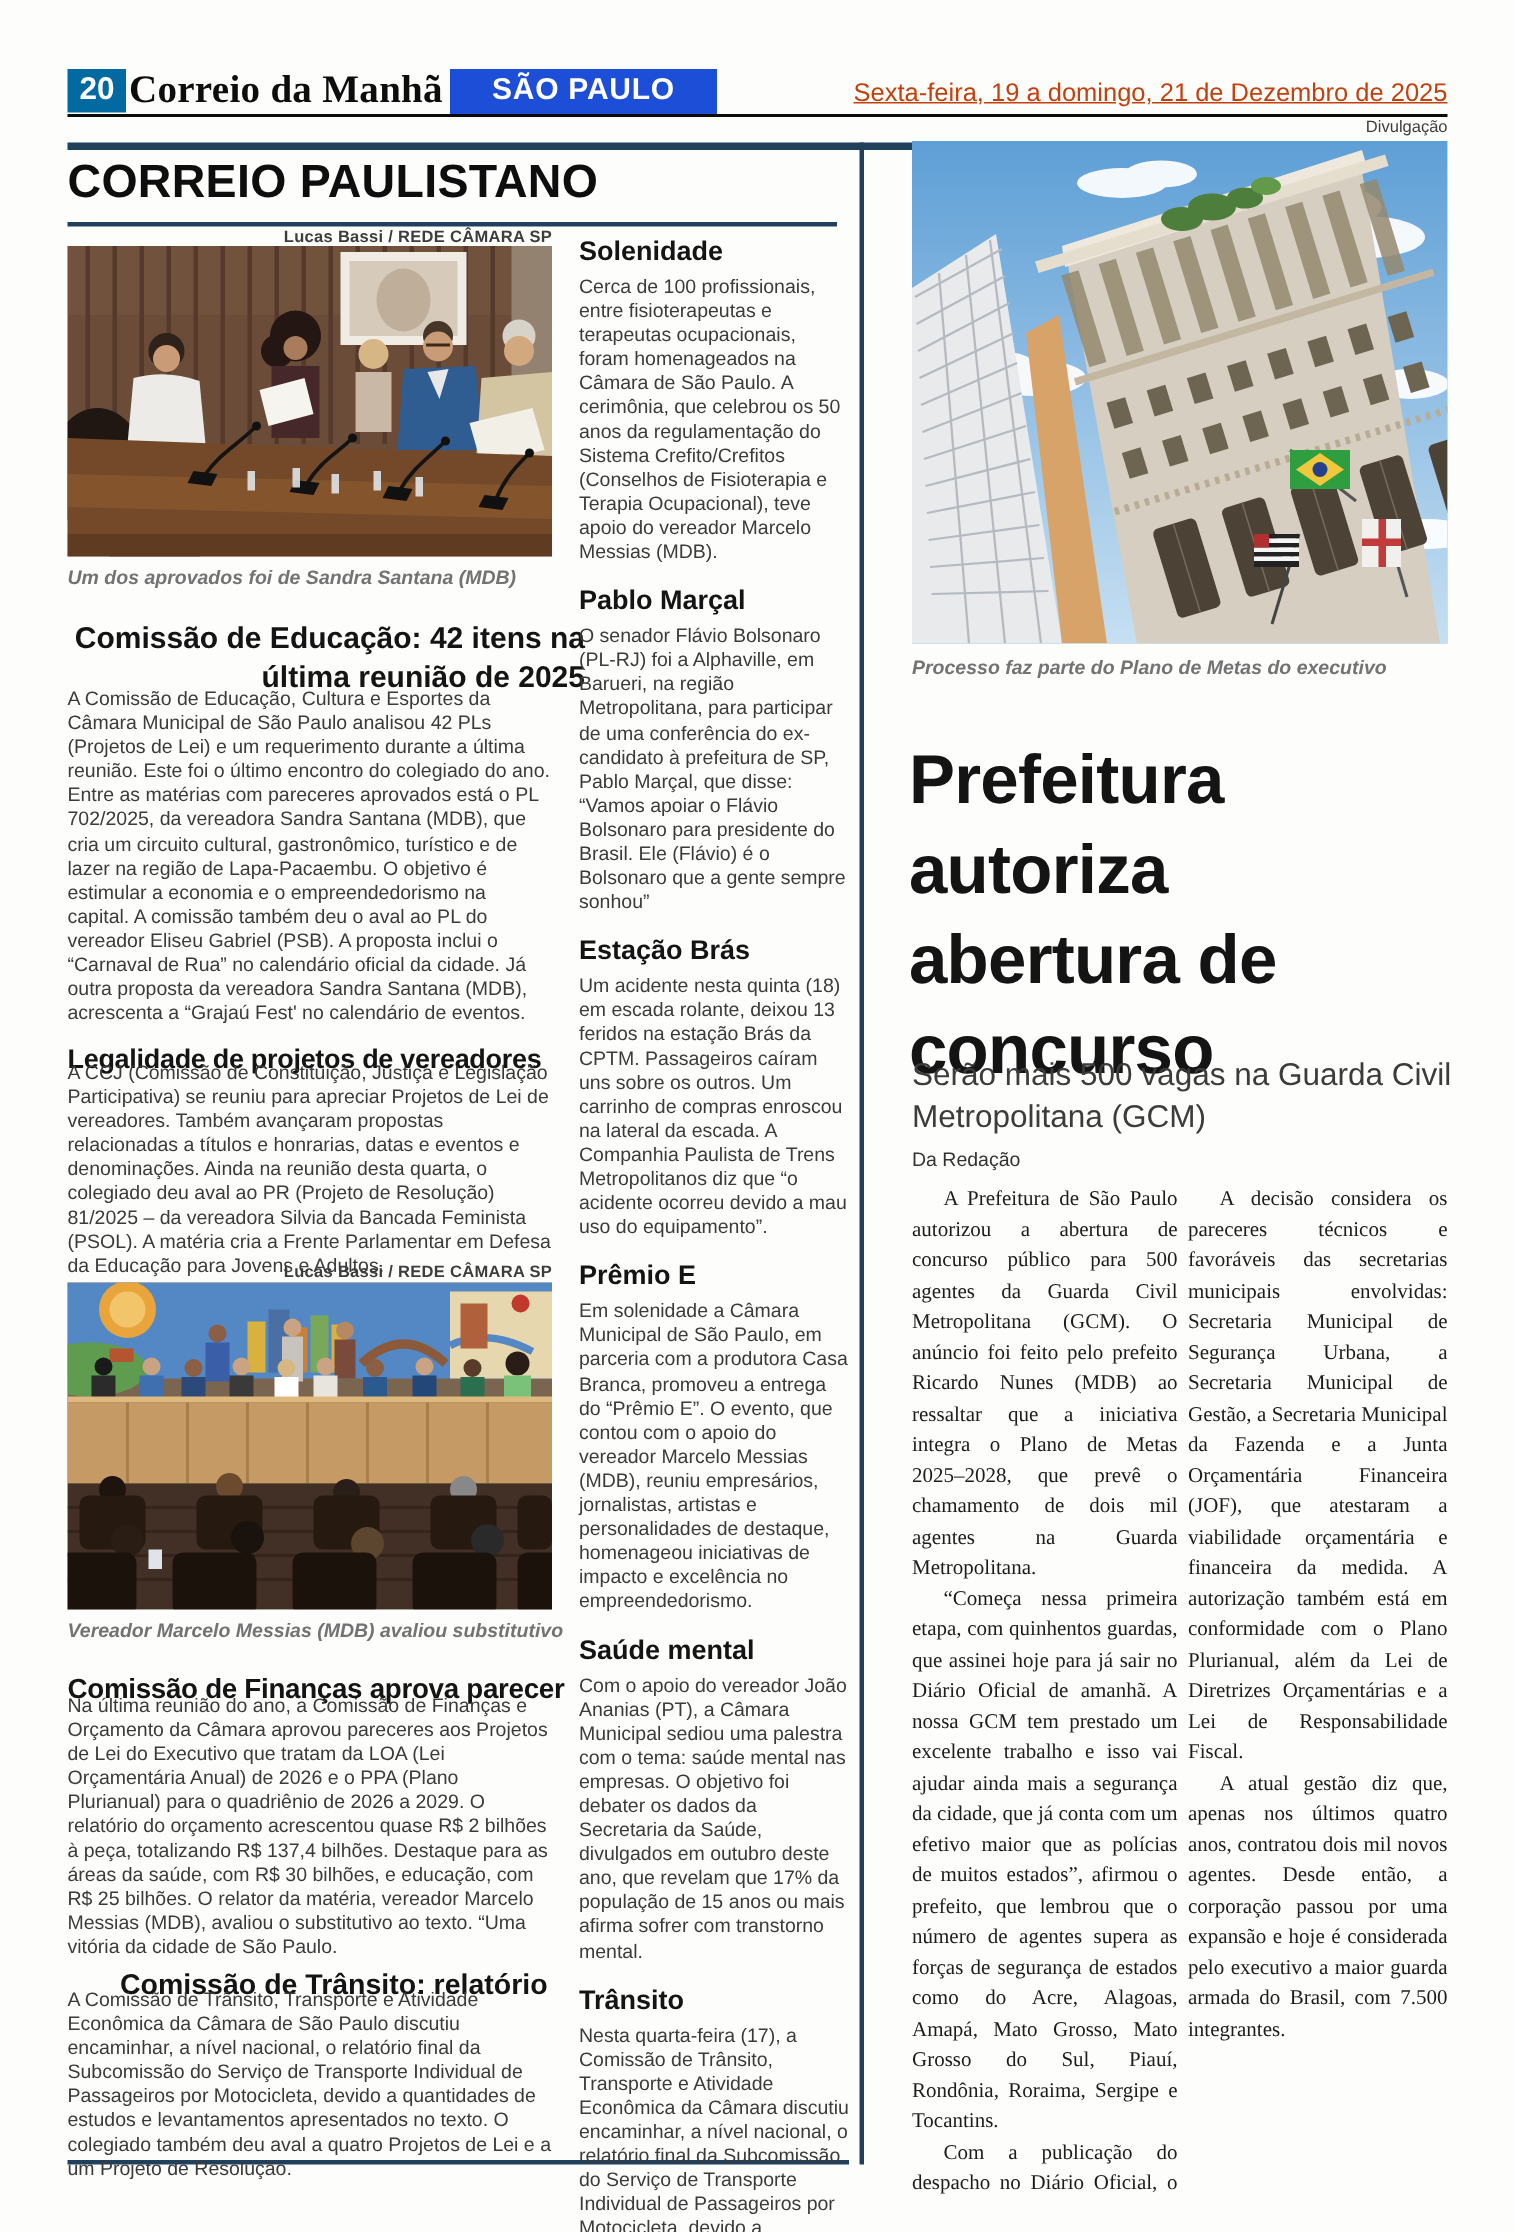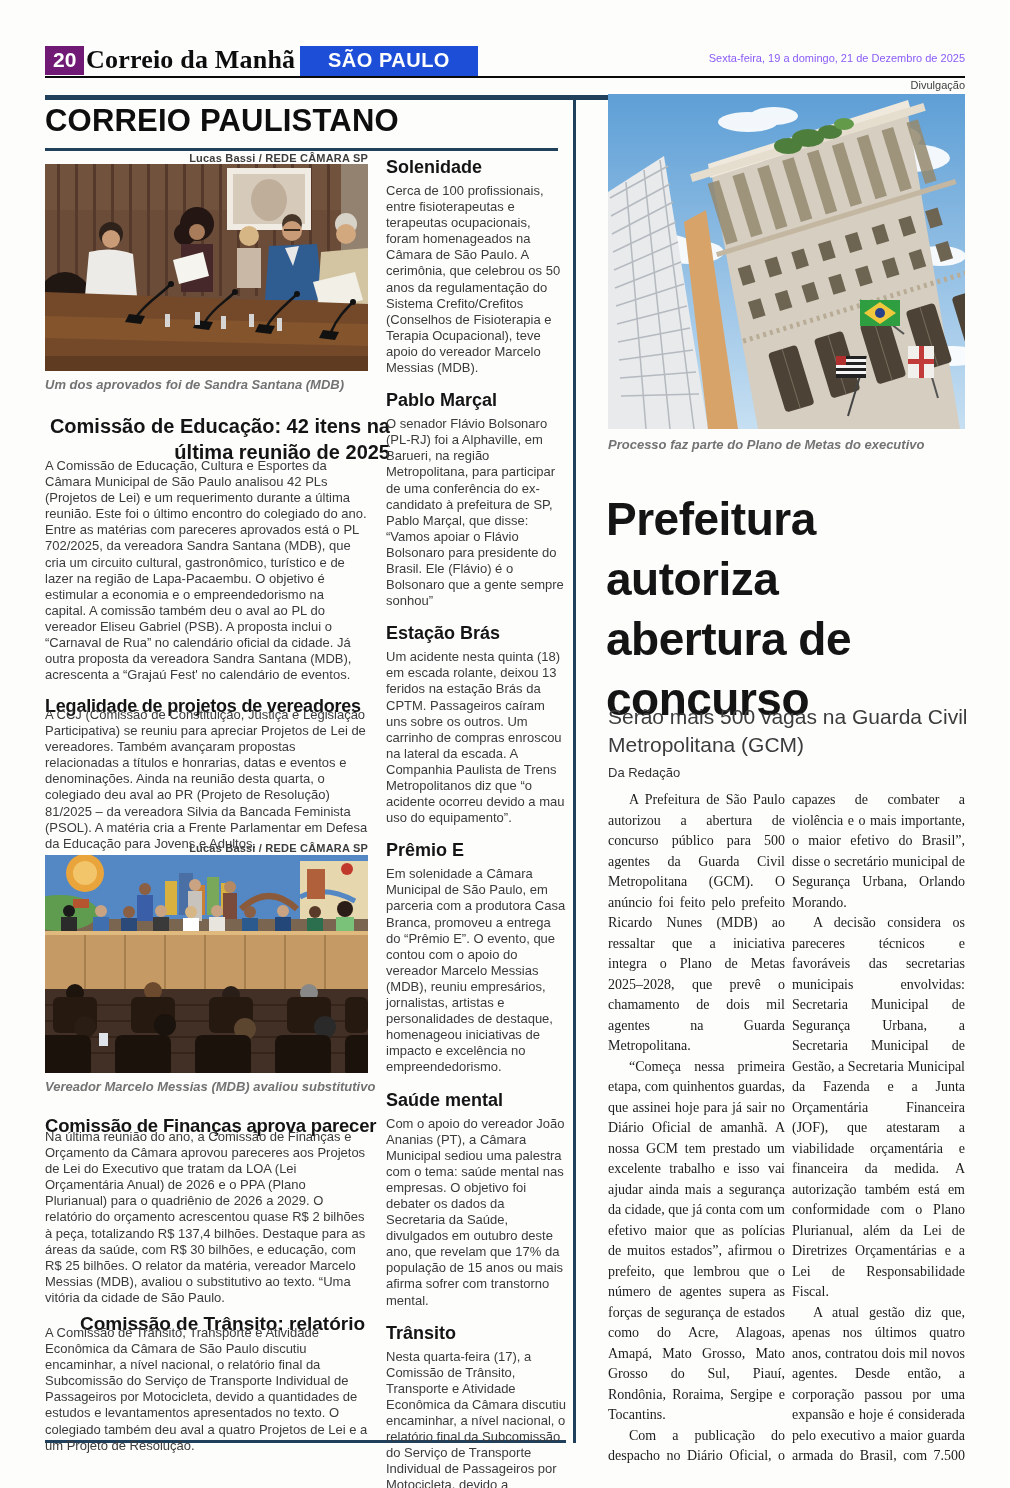--- a/index.html
+++ b/index.html
@@ -1,27 +1,27 @@
 <!DOCTYPE html>
 <html lang="pt-BR"><head>
 <meta charset="utf-8">
 <style>
   html,body{margin:0;padding:0;}
   body{width:1010px;height:1488px;position:relative;background:#fdfdfc;
        font-family:"Liberation Sans", sans-serif;color:#2e2e2e;overflow:hidden;}
   .abs{position:absolute;}
 
   
-  .pagenum{left:45px;top:46px;background:#701a75;color:#fff;font-weight:bold;
+  .pagenum{left:45px;top:46px;background:#0369a1;color:#fff;font-weight:bold;
            font-size:21px;padding:2px 8px 3px;}
   .masthead{left:86px;top:45px;font-family:"Liberation Serif", serif;font-weight:bold;
             font-size:26px;color:#0d0d0d;letter-spacing:.2px;}
   .sectionbox{left:300px;top:46px;background:#1d4ed8;color:#fff;font-weight:bold;
               font-size:20px;padding:3px 28px 4px;letter-spacing:.5px;}
-  .edition-date{right:45px;top:52px;font-size:11px;color:#8b5cf6;}
+  .edition-date{right:45px;top:52px;font-size:17px;color:#c2410c;text-decoration:underline;}
   .header-rule{left:45px;top:76px;width:920px;height:2px;background:#0a0a0a;}
 
   
   .navy{background:#21405c;}
   .bar-top{left:45px;top:95px;width:563px;height:5px;}
   .title-rule{left:45px;top:148px;width:513px;height:3px;}
   .vert-rule{left:573px;top:95px;width:3px;height:1348px;}
   .bar-bottom{left:45px;top:1440px;width:521px;height:3px;}
 
   
@@ -420,17 +420,16 @@
 <div class="abs subhead">Serão mais 500 vagas na Guarda Civil Metropolitana (GCM)</div>
 <div class="abs byline">Da Redação</div>
 
 <div class="abs newscol newscol-1">
   <p>A Prefeitura de São Paulo autorizou a abertura de concurso público para 500 agentes da Guarda Civil Metropolitana (GCM). O anúncio foi feito pelo prefeito Ricardo Nunes (MDB) ao ressaltar que a iniciativa integra o Plano de Metas 2025–2028, que prevê o chamamento de dois mil agentes na Guarda Metropolitana.</p>
   <p>“Começa nessa primeira etapa, com quinhentos guardas, que assinei hoje para já sair no Diário Oficial de amanhã. A nossa GCM tem prestado um excelente trabalho e isso vai ajudar ainda mais a segurança da cidade, que já conta com um efetivo maior que as polícias de muitos estados”, afirmou o prefeito, que lembrou que o número de agentes supera as forças de segurança de estados como do Acre, Alagoas, Amapá, Mato Grosso, Mato Grosso do Sul, Piauí, Rondônia, Roraima, Sergipe e Tocantins.</p>
   <p>Com a publicação do despacho no Diário Oficial, o processo segue para a Secretaria Municipal de Segurança Urbana, que ficará responsável pela adoção das providências necessárias para a realização do concurso.</p>
 
 </div>
 <div class="abs newscol newscol-2">
-  <p class="no-indent">capazes de combater a violência e o mais importante, o maior efetivo do Brasil”, disse o secretário municipal de Segurança Urbana, Orlando Morando.</p>
   <p>A decisão considera os pareceres técnicos e favoráveis das secretarias municipais envolvidas: Secretaria Municipal de Segurança Urbana, a Secretaria Municipal de Gestão, a Secretaria Municipal da Fazenda e a Junta Orçamentária Financeira (JOF), que atestaram a viabilidade orçamentária e financeira da medida. A autorização também está em conformidade com o Plano Plurianual, além da Lei de Diretrizes Orçamentárias e a Lei de Responsabilidade Fiscal.</p>
   <p>A atual gestão diz que, apenas nos últimos quatro anos, contratou dois mil novos agentes. Desde então, a corporação passou por uma expansão e hoje é considerada pelo executivo a maior guarda armada do Brasil, com 7.500 integrantes.</p>
 
 </div>
 
 </body></html>

